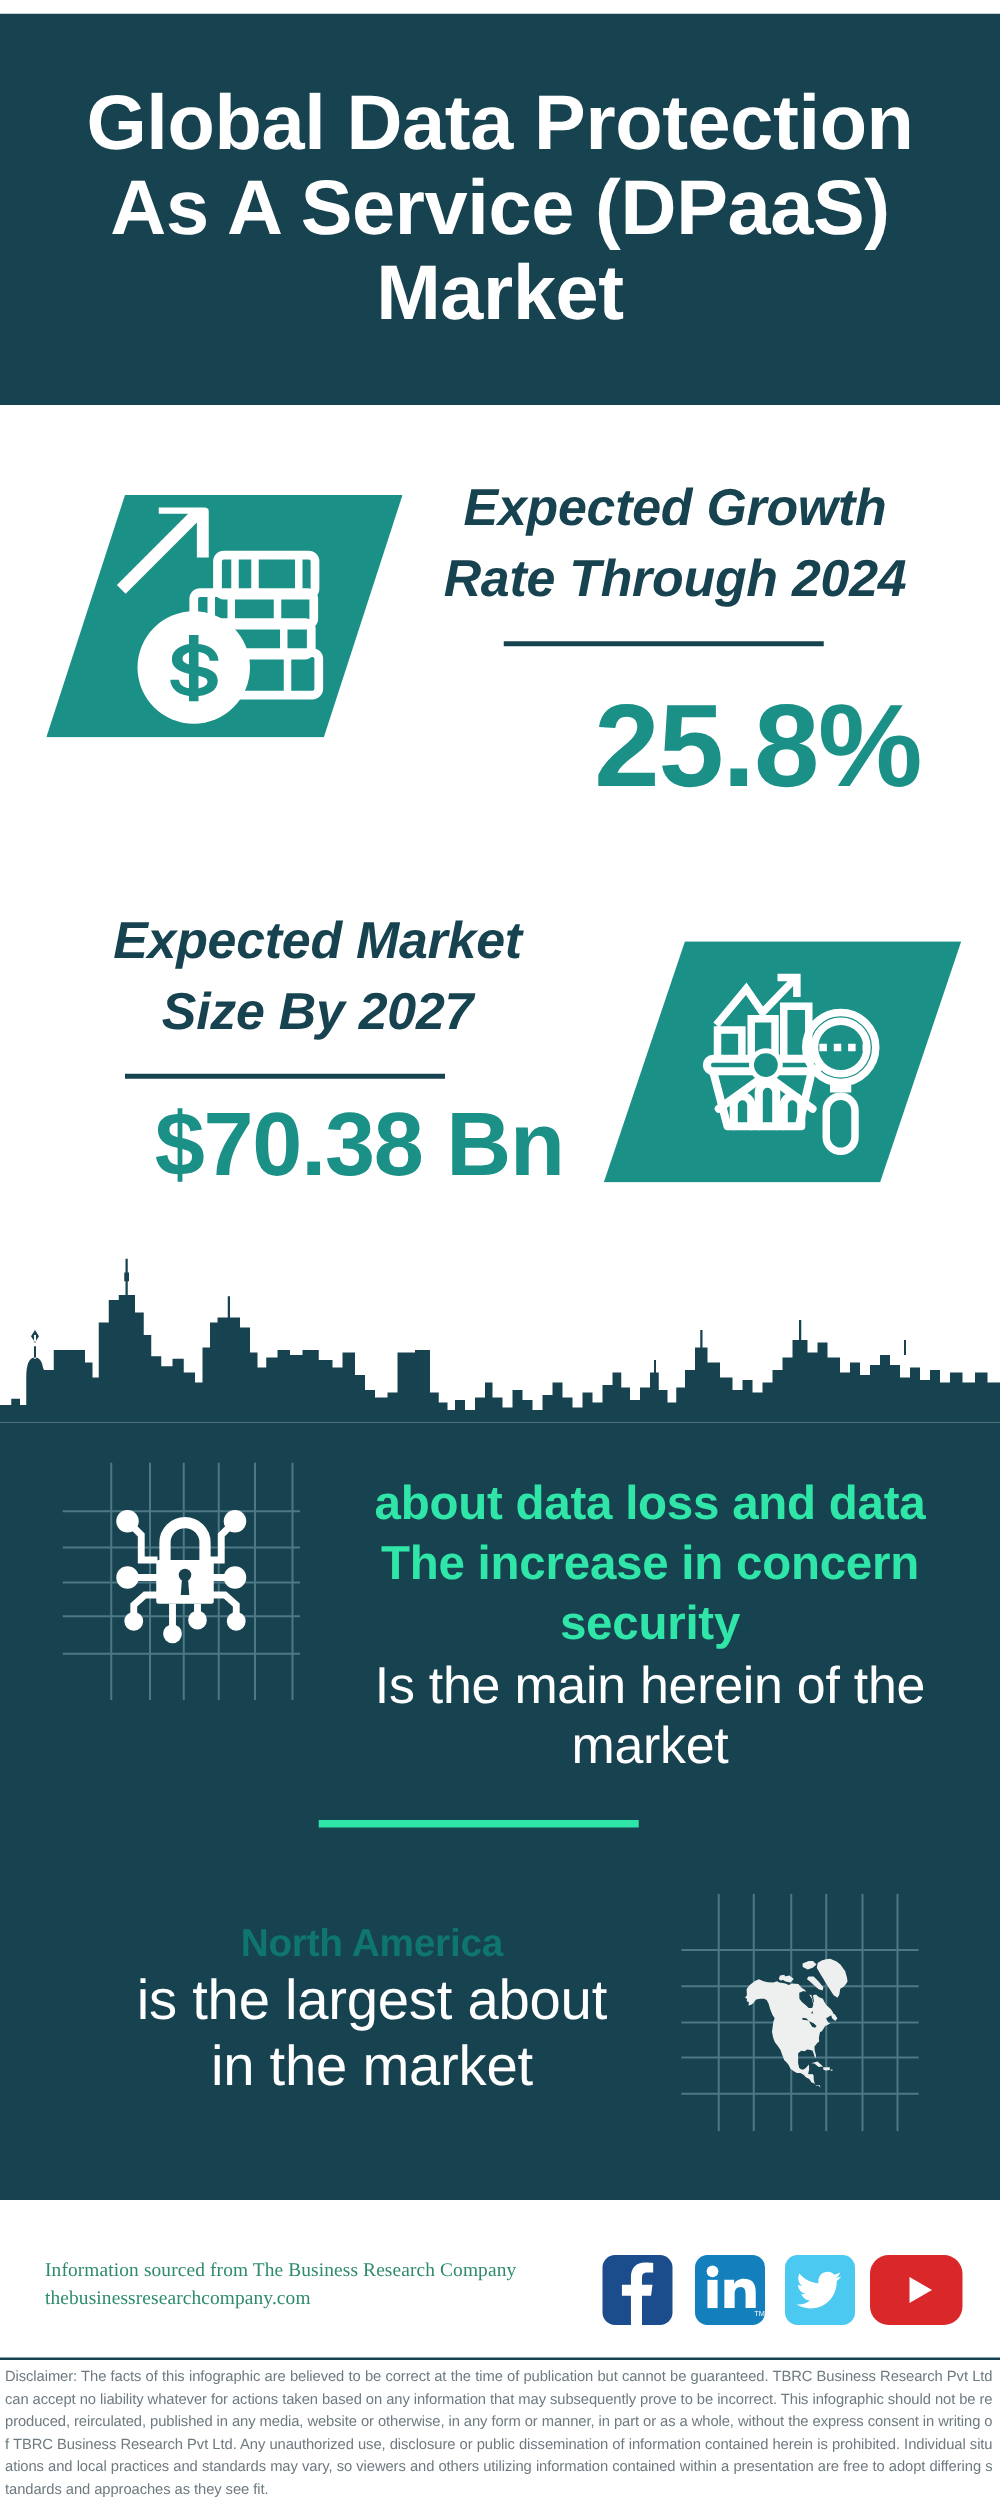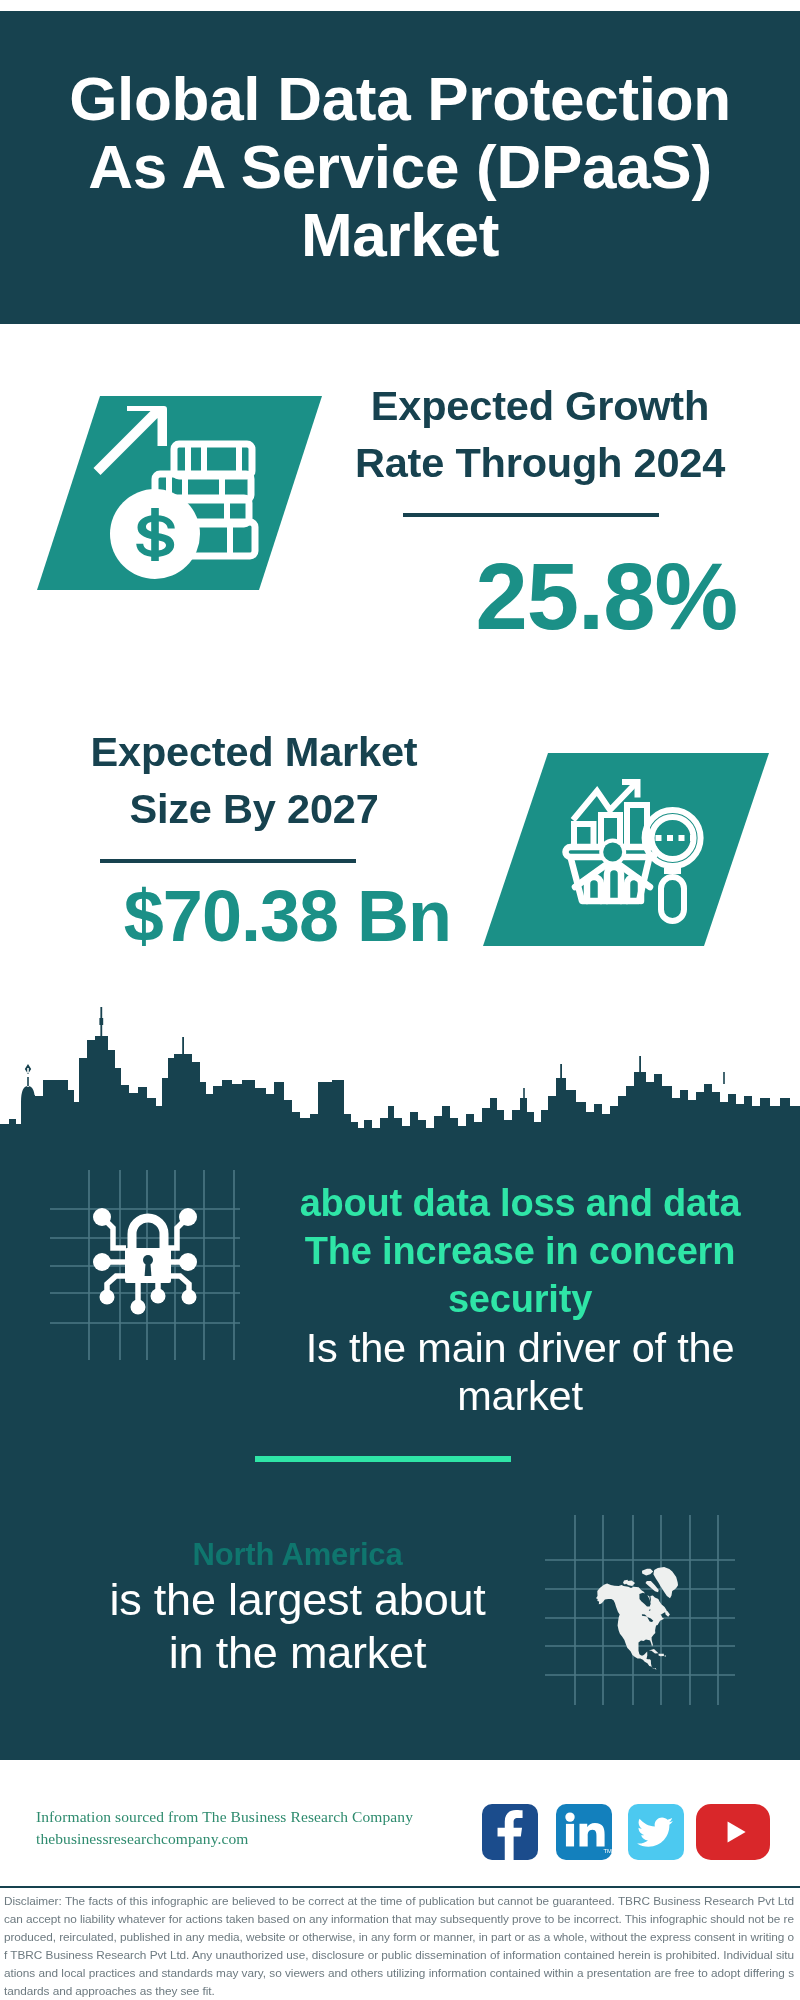--- a/index.html
+++ b/index.html
@@ -8,21 +8,21 @@
   .page{position:relative;width:800px;height:2000px;background:#fff;}
 
   
   .hdr{position:absolute;left:0;top:0;width:800px;height:313px;background:#17424f;margin-top:11px;}
   .hdr-title{position:absolute;left:40px;top:54px;width:720px;text-align:center;
     color:#fff;font-weight:bold;font-size:62px;line-height:1.10;letter-spacing:-0.3px;}
 
   
   .para{position:absolute;background:#1b9087;}
   .rule{position:absolute;background:#17424f;height:4px;}
-  .stat-label{position:absolute;color:#17424f;font-weight:bold;font-size:41.5px;line-height:1.37;text-align:center;letter-spacing:-0.2px;}
+  .stat-label{position:absolute;color:#17424f;font-weight:bold;font-size:41.5px;line-height:1.37;text-align:center;letter-spacing:-0.2px;font-style:italic;}
   .stat-value{position:absolute;color:#1b9087;font-weight:bold;font-size:94px;line-height:1;text-align:right;letter-spacing:-1px;}
 
   
   #para1{left:37px;top:396px;width:285px;height:194px;
     clip-path:polygon(63px 0, 285px 0, 222px 194px, 0 194px);}
   #s1-label{left:340px;top:378px;width:400px;}
   #s1-rule{left:403px;top:513px;width:256px;}
   #s1-value{left:337px;top:550px;width:400px;}
 
   
@@ -236,21 +236,21 @@
       </svg>
   </div>
 
   <div class="driver-text">
     <div class="driver-hl">
       <div>about data loss and data</div>
       <div>The increase in concern</div>
       <div>security</div>
     </div>
     <div class="driver-sub">
-      <div>Is the main driver of the</div>
+      <div>Is the main herein of the</div>
       <div>market</div>
     </div>
   </div>
   <div class="mid-rule"></div>
 
   <div class="region-text">
     <div class="region-hl">North America</div>
     <div class="region-sub">
       <div>is the largest about</div>
       <div>in the market</div>

